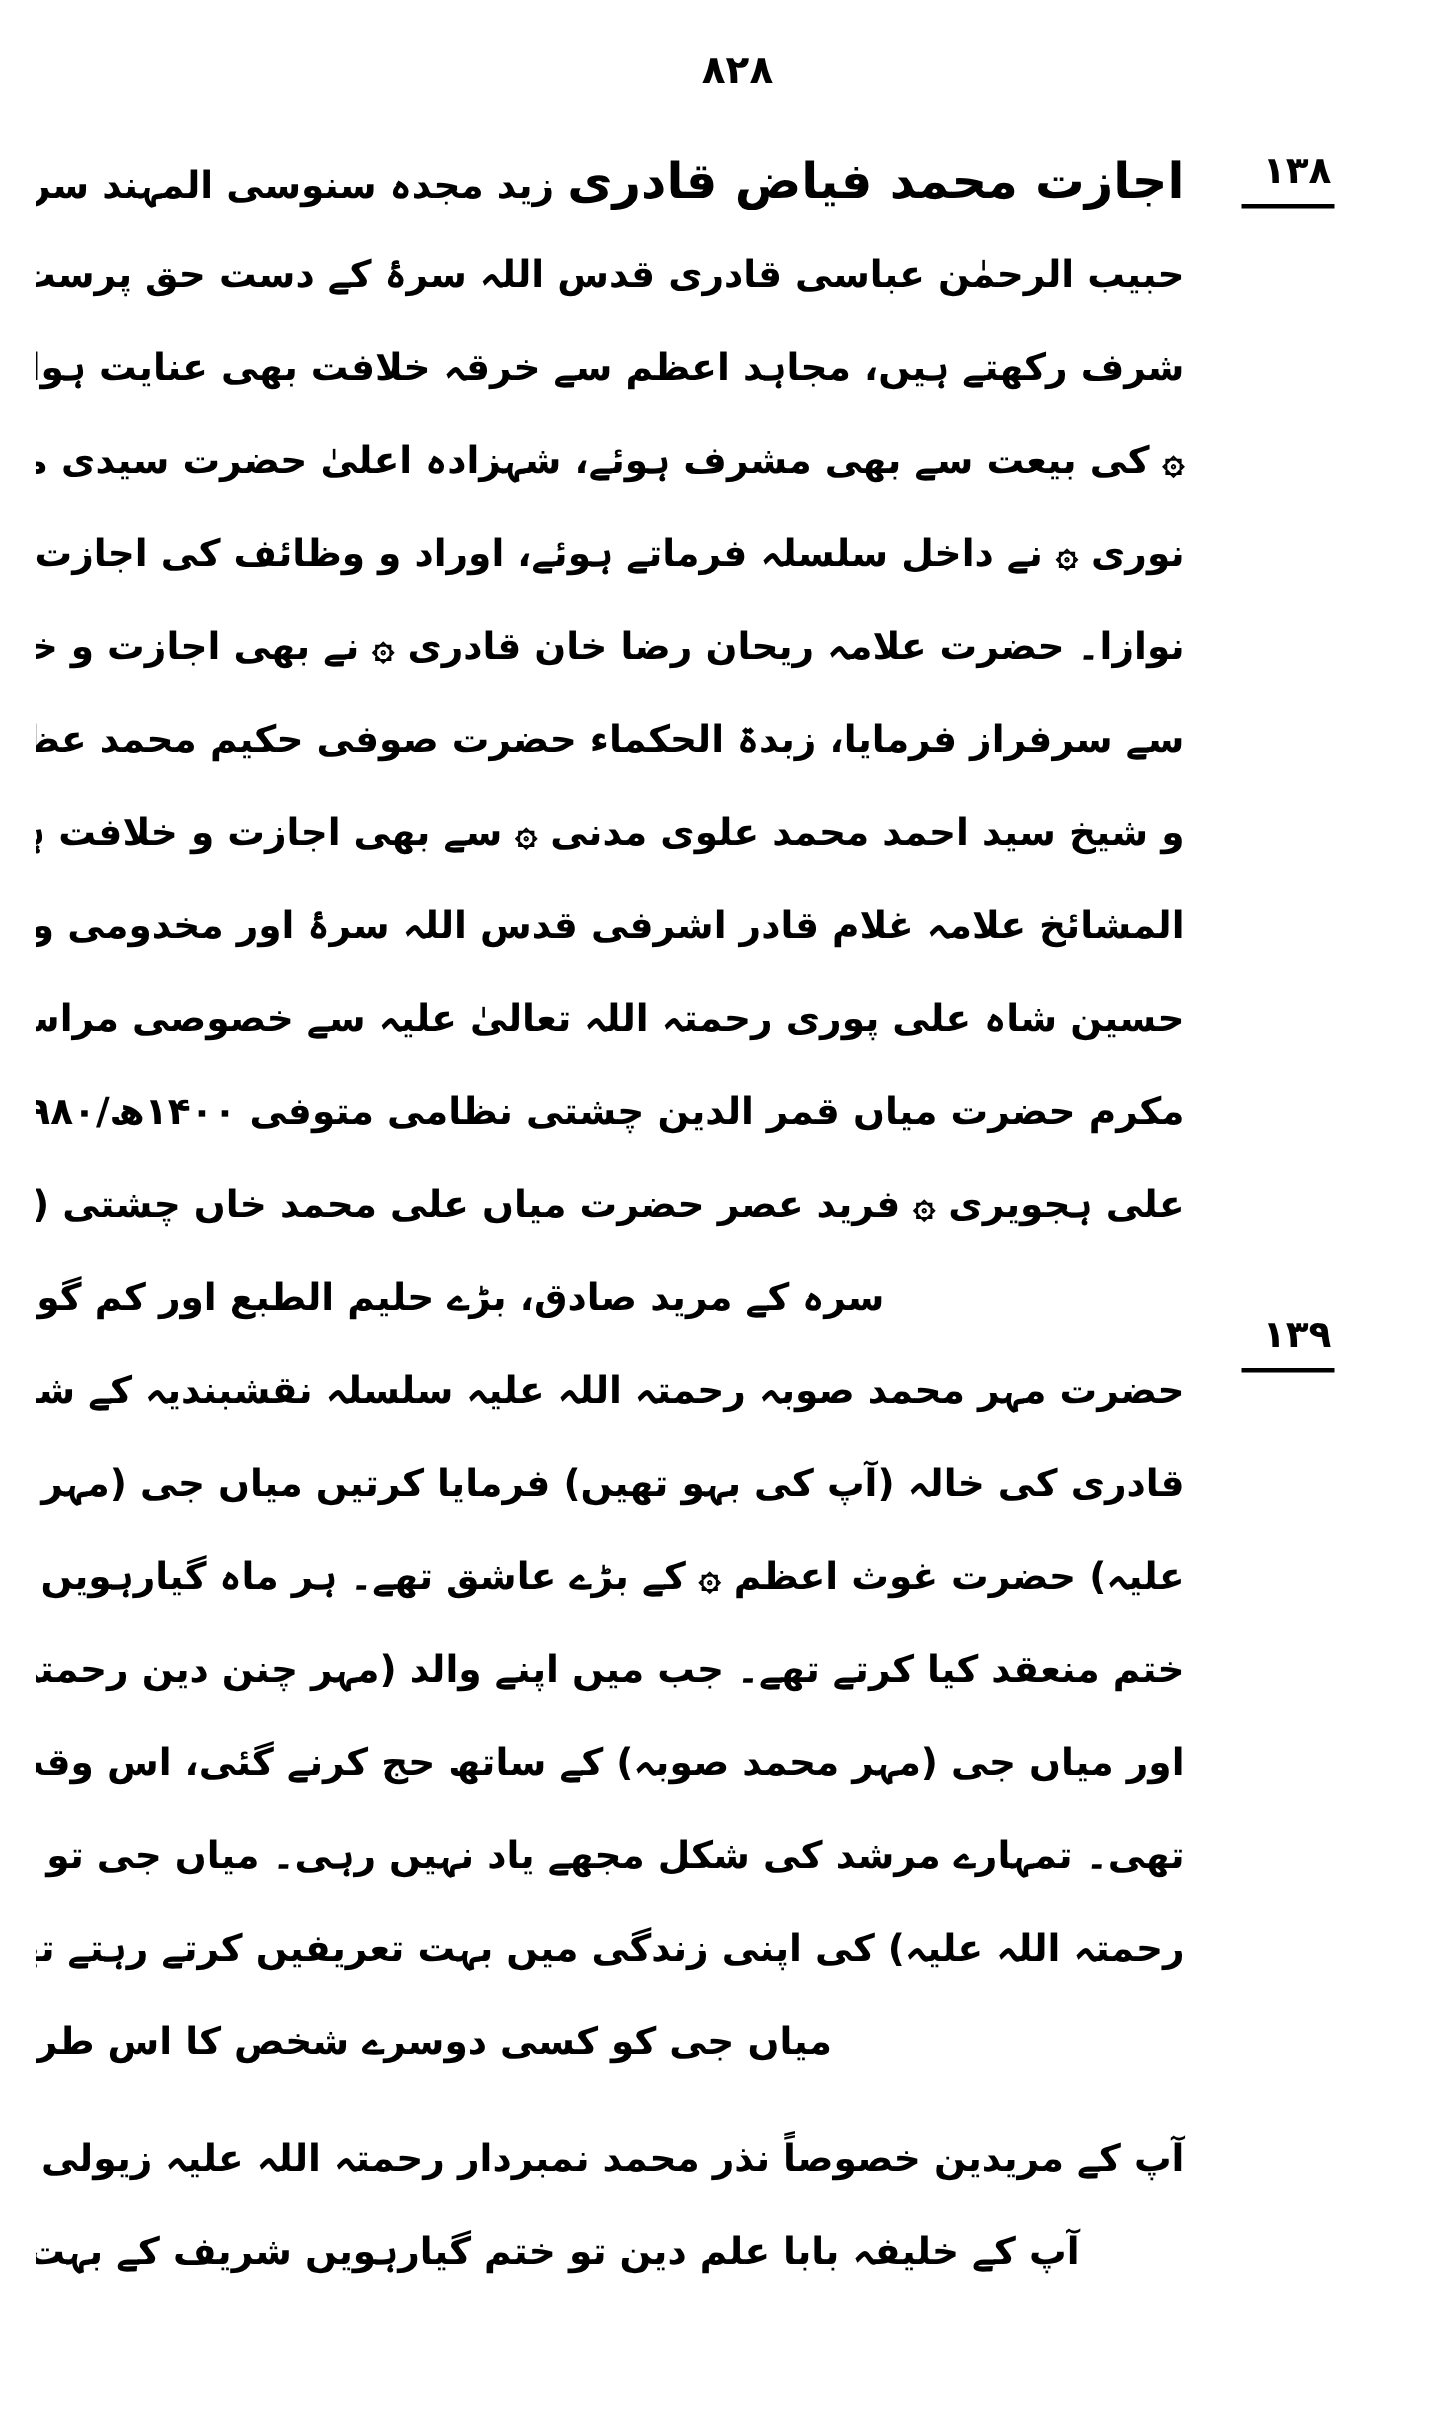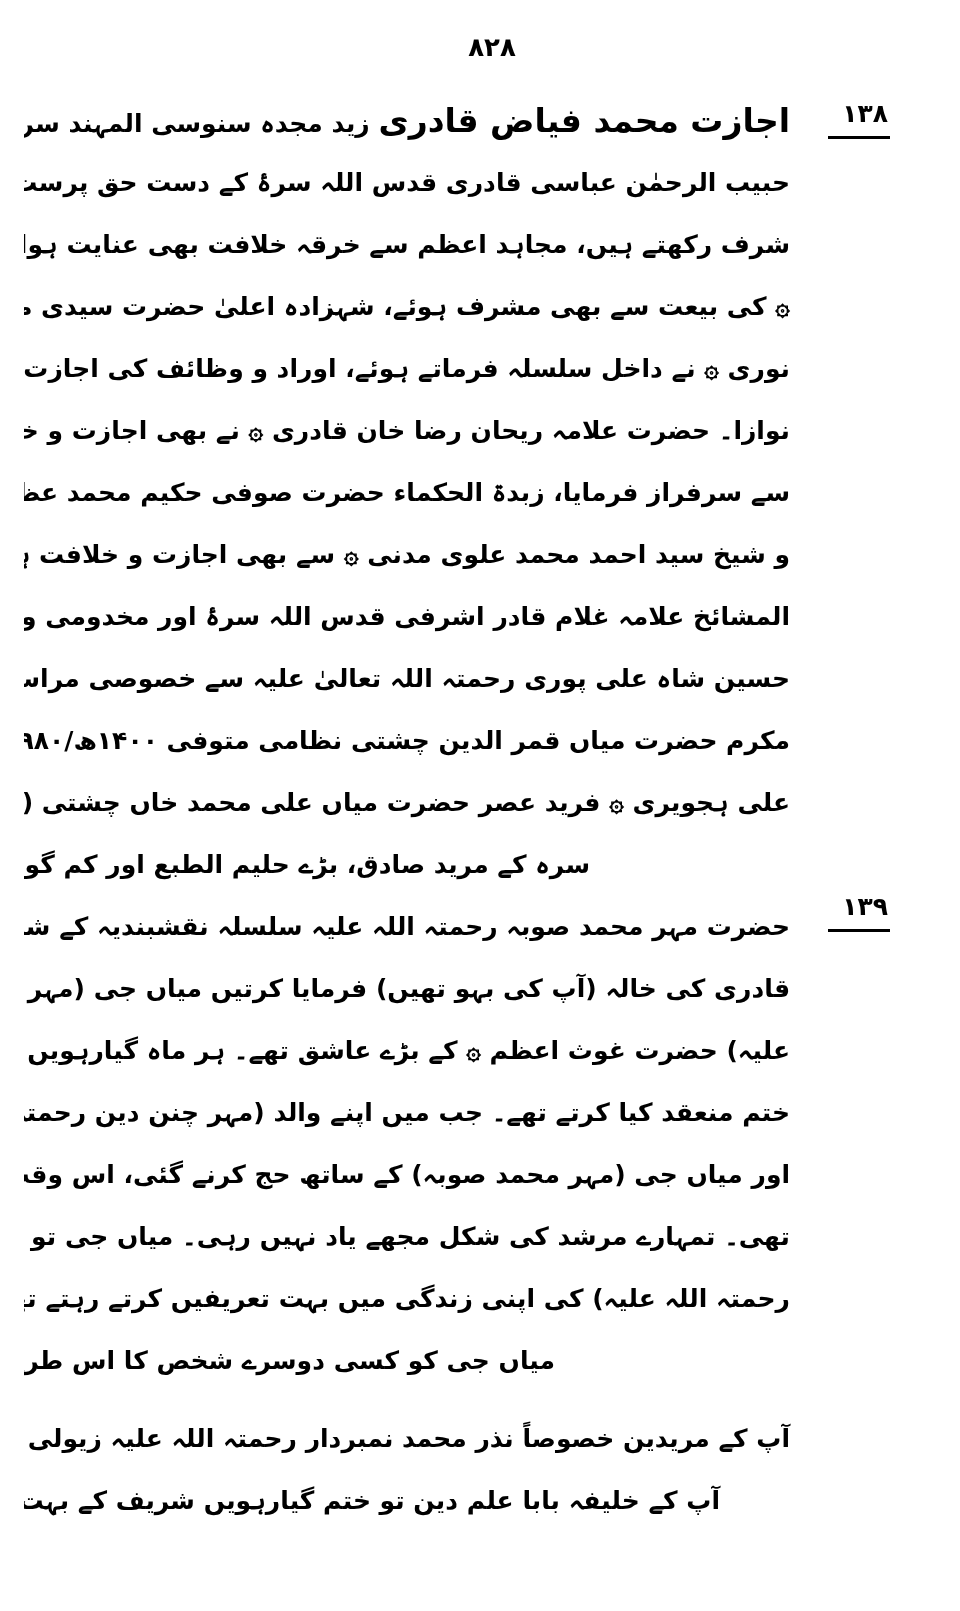--- a/index.html
+++ b/index.html
@@ -25,21 +25,21 @@
   .margin-marker {
     position: absolute;
     right: 70px;
     font-size: 25px;
     font-weight: 700;
     border-bottom: 3px solid #000;
     padding: 0 2px 8px 14px;
     line-height: 1.1;
   }
   .marker-138 { top: 100px; }
-  .marker-139 { top: 876px; margin-top: 17px; }
+  .marker-139 { top: 876px; }
   .textblock {
     position: absolute;
     top: 90px;
     right: 170px;
     width: 714px;
     direction: rtl;
   }
   .line {
     height: 62px;
     line-height: 62px;

